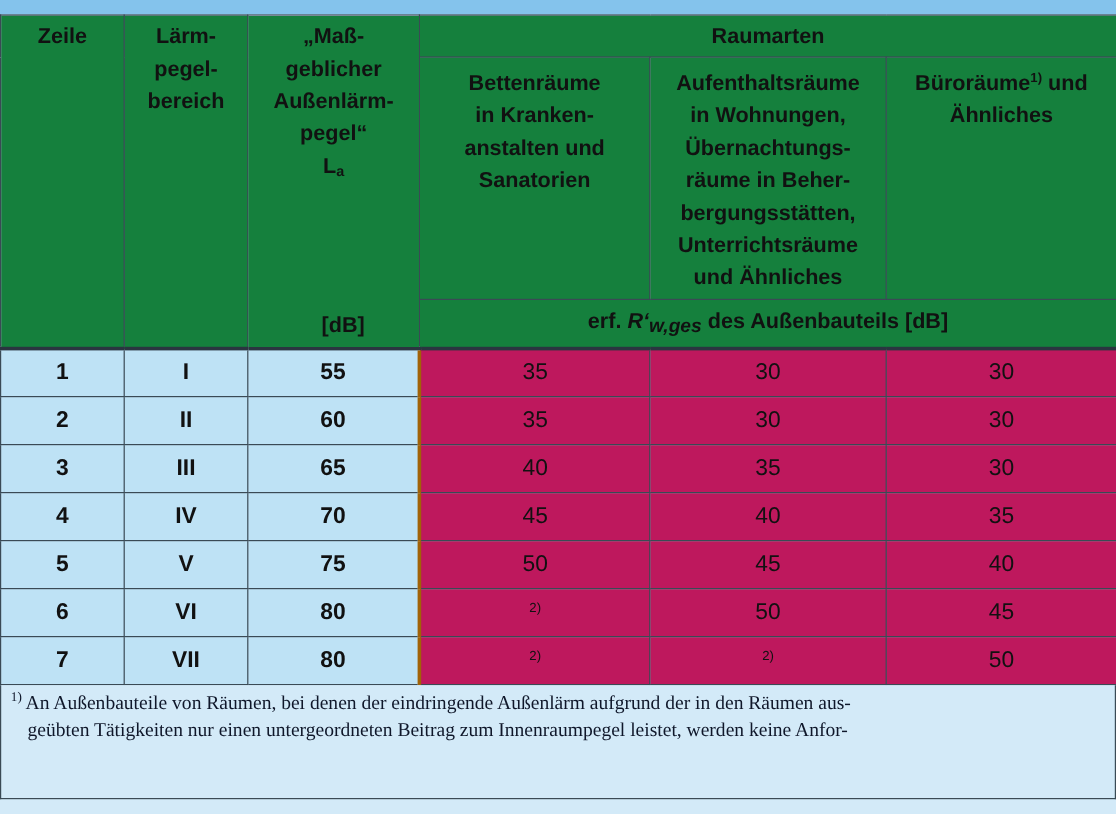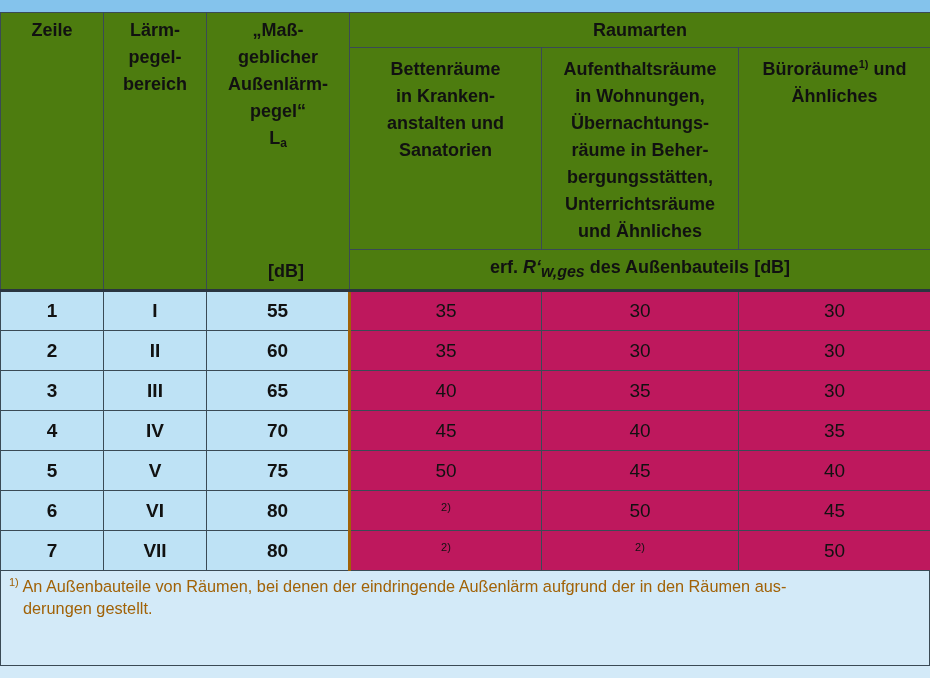--- a/index.html
+++ b/index.html
@@ -1,30 +1,30 @@
 <!DOCTYPE html>
 <html><head>
 <meta charset="utf-8">
 <style>
   html, body { margin:0; padding:0; }
   body { width:930px; height:678px; background:#d3eaf8; overflow:hidden; font-family:"Liberation Sans", sans-serif; color:#111; }
   .band { height:12px; background:#84c3ec; }
   table { border-collapse:collapse; width:930px; table-layout:fixed; }
   td, th { border:1.5px solid #3a4a55; padding:0; text-align:center; vertical-align:top; }
-  th { background:#4d7c0f; font-weight:bold; font-size:18px; line-height:27px; }
+  th { background:#15803d; font-weight:bold; font-size:18px; line-height:27px; }
   .hdr-top th { padding-top:4px; }
   .col-left { background:#bee2f5; font-weight:bold; font-size:19px; vertical-align:middle; }
   .col-data { background:#be185d; font-size:19px; vertical-align:middle; }
   tr.data-row { height:40px; }
   .sup { font-size:11px; vertical-align:super; line-height:0; }
   .fn-sup { font-size:11px; vertical-align:super; line-height:0; }
   .small-fn { font-size:11px; position:relative; top:-6px; }
   .thick-left { border-left:3px solid #a16207; }
   .thick-top td { border-top:3px solid #2a3540; }
-  .footnotes { background:#d3eaf8; border:1.5px solid #3a4a55; border-top:none; padding:4px 8px 4px 8px; font-size:16.3px; line-height:22px; color:#a16207; height:95px; box-sizing:border-box; }
+  .footnotes { background:#d3eaf8; border:1.5px solid #3a4a55; border-top:none; padding:4px 8px 4px 8px; font-size:16.3px; line-height:22px; color:#0f172a; height:95px; box-sizing:border-box;font-family:Liberation Serif, serif; }
   .fn { margin:0; }
   .fn-indent { padding-left:14px; }
   i { font-style:italic; }
   .sub { font-size:16px; vertical-align:-4px; font-style:italic; }
 </style>
 </head>
 <body>
 
 <div class="band"></div>
 
@@ -143,14 +143,14 @@
     <td class="col-data">50</td>
   </tr>
 </tbody>
   </table>
 
 <div class="footnotes">
   <div class="fn">
     <span class="fn-sup">1)</span>
     <span>An Außenbauteile von Räumen, bei denen der eindringende Außenlärm aufgrund der in den Räumen aus-</span>
   </div>
-  <div class="fn fn-indent">derungen gestellt.</div>
+  <div class="fn fn-indent">geübten Tätigkeiten nur einen untergeordneten Beitrag zum Innenraumpegel leistet, werden keine Anfor-</div>
 </div>
 
 </body></html>

